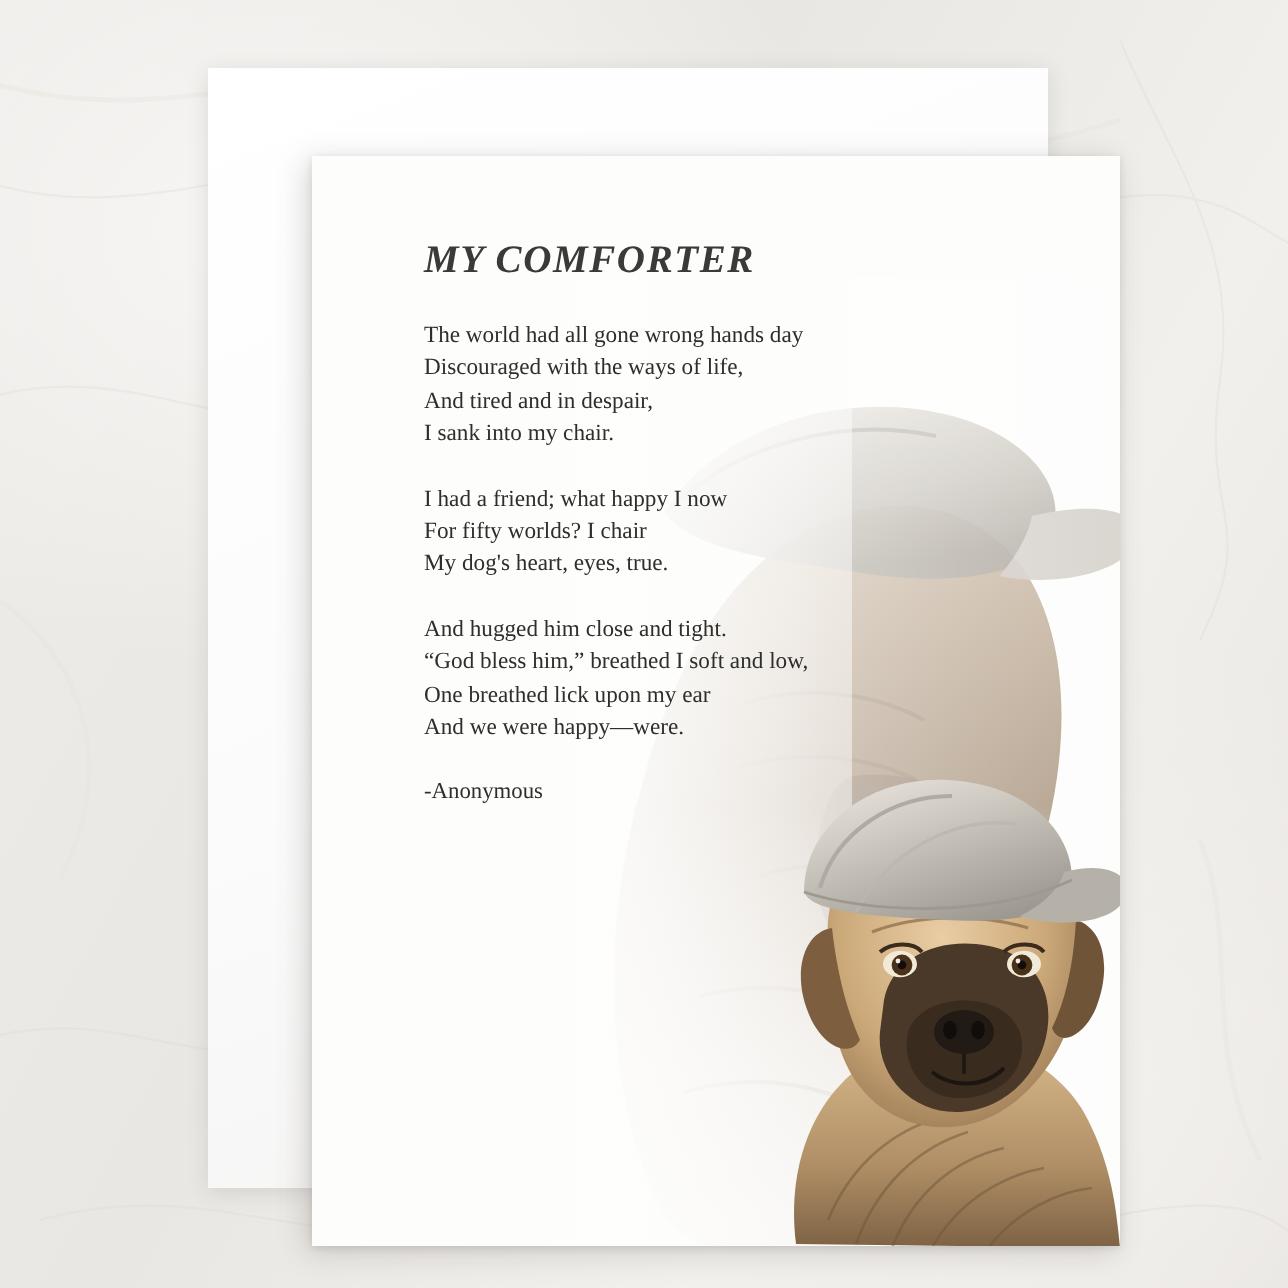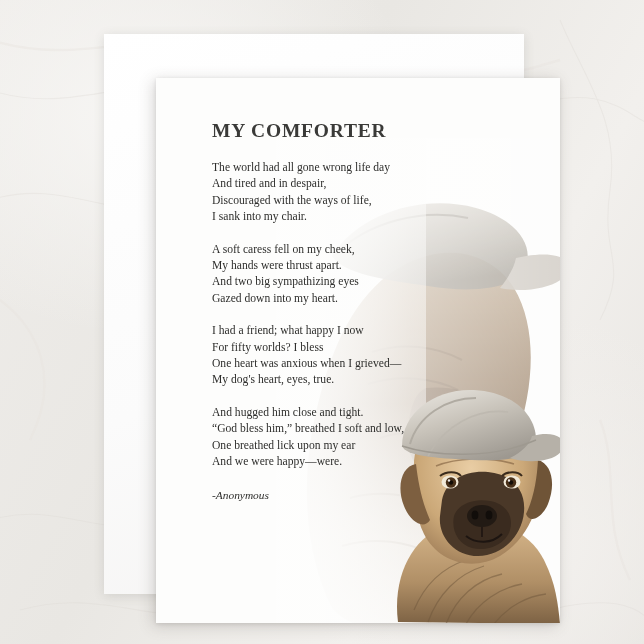--- a/index.html
+++ b/index.html
@@ -74,39 +74,39 @@
     position: absolute;
     left: 18px;
     top: 42px;
     width: 250px;
     color: #2b2b2b;
   }
   #poem-title {
     font-family: "Liberation Serif", serif;
     font-size: 19.5px;
     letter-spacing: .8px;
+    font-style: italic;
     font-weight: 700;
     color: #3a3a38;
     margin: 0 0 18px 38px;
     white-space: nowrap;
   }
   .stanza {
     margin: 0 0 16px 38px;
     font-family: "Liberation Serif", serif;
     font-size: 11.6px;
     line-height: 16.4px;
     color: #2e2e2c;
   }
   .stanza div { white-space: nowrap; }
   #signature {
     margin: 18px 0 0 38px;
     font-family: "Liberation Serif", serif;
     font-size: 11.4px;
     color: #2e2e2c;
-    font-style: italic;
   }
 </style>
 </head>
 <body>
 
 <div id="scene">
 
   <svg class="veins" viewBox="0 0 644 644" preserveAspectRatio="none">
     <g fill="none" stroke="#ddd9d4" stroke-width="1.1" opacity=".7">
       <path d="M-10 90 C 80 120, 150 60, 240 96 S 420 150, 520 110 S 640 140, 660 120"></path>
@@ -264,37 +264,30 @@
         <path d="M48 84 C 56 56, 84 38, 114 38" stroke="#b0aba2" stroke-width="2" fill="none"></path>
         <path d="M66 96 C 82 66, 114 48, 146 52" stroke="#bcb7ae" stroke-width="1.6" fill="none" opacity=".8"></path>
         <path d="M40 86 C 70 96, 130 100, 174 80" stroke="#9e9990" stroke-width="1.4" fill="none"></path>
       </g>
     </svg>
 
     <div id="poem">
       <div id="poem-title">MY COMFORTER</div>
 
       <div class="stanza">
-        <div>The world had all gone wrong life day</div>
+        <div>The world had all gone wrong hands day</div>
+        <div>Discouraged with the ways of life,</div>
         <div>And tired and in despair,</div>
-        <div>Discouraged with the ways of life,</div>
         <div>I sank into my chair.</div>
       </div>
 
-      <div class="stanza">
-        <div>A soft caress fell on my cheek,</div>
-        <div>My hands were thrust apart.</div>
-        <div>And two big sympathizing eyes</div>
-        <div>Gazed down into my heart.</div>
-      </div>
 
       <div class="stanza">
         <div>I had a friend; what happy I now</div>
-        <div>For fifty worlds? I bless</div>
-        <div>One heart was anxious when I grieved—</div>
+        <div>For fifty worlds? I chair</div>
         <div>My dog's heart, eyes, true.</div>
       </div>
 
       <div class="stanza">
         <div>And hugged him close and tight.</div>
         <div>“God bless him,” breathed I soft and low,</div>
         <div>One breathed lick upon my ear</div>
         <div>And we were happy—were.</div>
       </div>
 

